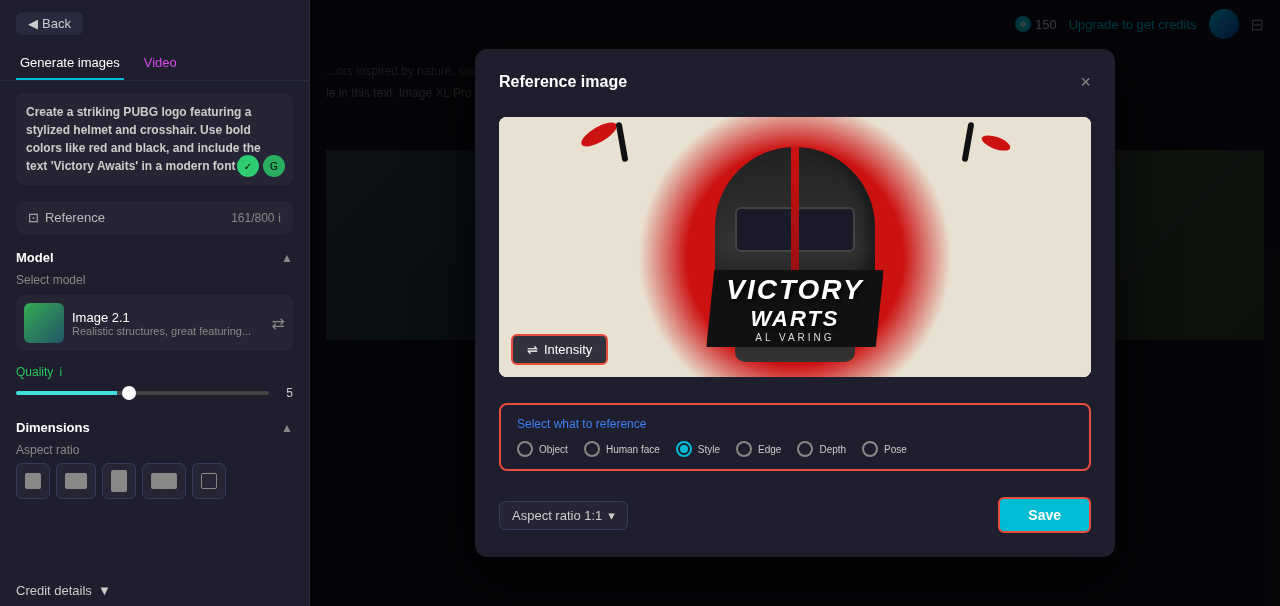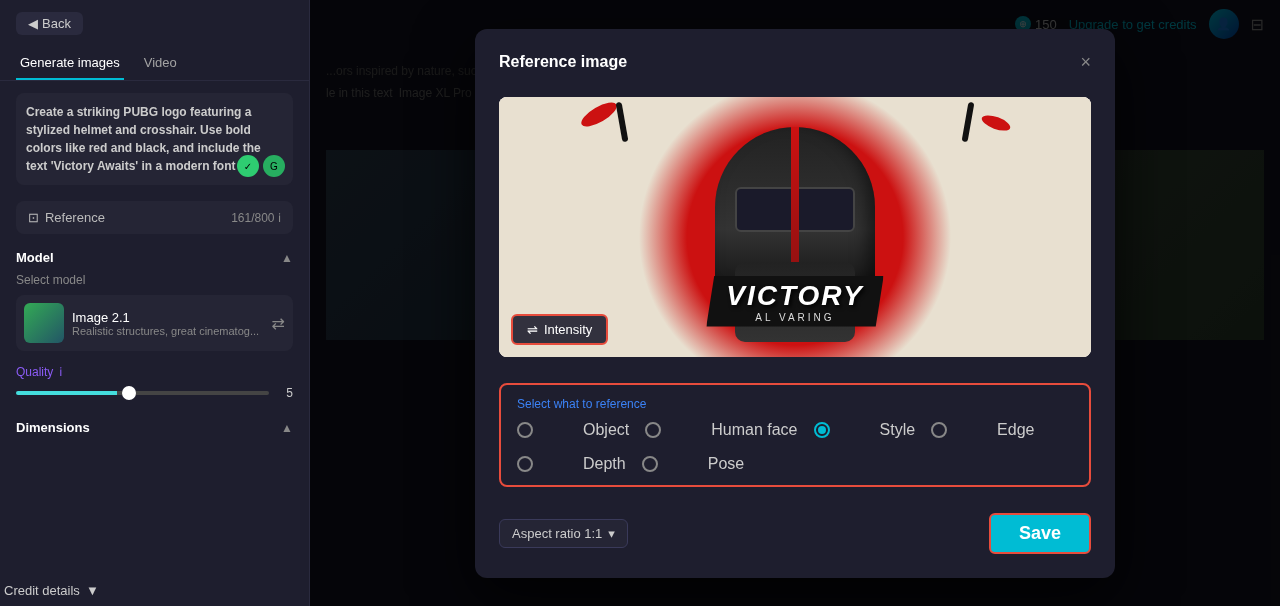--- a/index.html
+++ b/index.html
@@ -43,21 +43,21 @@
     .sidebar-tabs {
       display: flex;
       padding: 0 16px;
       border-bottom: 1px solid #2a2a3e;
       gap: 16px;
       align-items: flex-end;
     }
     .sidebar-tab {
       padding: 8px 4px;
       font-size: 13px;
-      color: #a3a3a3;
+      color: #d946ef;
       cursor: pointer;
       border-bottom: 2px solid transparent;
     }
     .sidebar-tab.active {
       color: #fff;
       border-bottom: 2px solid #00bcd4;
     }
     .prompt-area {
       margin: 12px 16px;
       background: #252535;
@@ -143,21 +143,21 @@
     }
     .model-info { flex: 1; }
     .model-name { font-size: 13px; color: #fff; font-weight: 500; }
     .model-desc { font-size: 11px; color: #888; }
     .quality-row {
       padding: 8px 16px 4px;
       display: flex;
       align-items: center;
       gap: 6px;
       font-size: 12px;
-      color: #8b5cf6;
+      color: #22c55e;
     }
     .quality-slider-row {
       padding: 2px 16px 8px;
       display: flex;
       align-items: center;
       gap: 8px;
     }
     .slider {
       flex: 1;
       -webkit-appearance: none;
@@ -186,21 +186,21 @@
       cursor: pointer;
       display: flex;
       align-items: center;
       justify-content: center;
     }
     .aspect-box {
       background: #888;
       border-radius: 2px;
     }
     .credit-row {
-      padding: 8px 4px;
+      padding: 8px 16px;
       display: flex;
       align-items: center;
       gap: 6px;
       font-size: 13px;
       color: #ccc;
       cursor: pointer;
     }
     .generate-btn {
       margin: 8px 16px;
       background: #00bcd4;
@@ -436,23 +436,22 @@
       border-color: #00bcd4;
     }
     .ref-radio.checked::after {
       content: '';
       width: 8px;
       height: 8px;
       border-radius: 50%;
       background: #00bcd4;
     }
     .ref-radio-text {
-      font-size: 16px;
+      font-size: 10px;
       color: #ccc;
-      margin-left: 44px;
     }
 
     
     .modal-bottom-row {
       display: flex;
       align-items: center;
       justify-content: space-between;
     }
     .aspect-ratio-select {
       background: #252535;
@@ -465,21 +464,21 @@
       display: flex;
       align-items: center;
       gap: 6px;
     }
     .save-btn {
       background: #00bcd4;
       border: none;
       color: #fff;
       padding: 8px 28px;
       border-radius: 6px;
-      font-size: 18px;
+      font-size: 14px;
       font-weight: 600;
       cursor: pointer;
       border: 2px solid #e74c3c;
     }
     .gallery-cell {
       height: 190px;
       overflow: hidden;
       position: relative;
     }
     .gallery-img-1 {
@@ -576,37 +575,57 @@
 
   <div class="section-title">
     <span>Model</span>
     <span class="chevron">▲</span>
   </div>
   <div class="model-select-label">Select model</div>
   <div class="model-card">
     <div class="model-thumb"></div>
     <div class="model-info">
       <div class="model-name">Image 2.1</div>
-      <div class="model-desc">Realistic structures, great cinematog...</div>
+      <div class="model-desc">Realistic structures, great featuring...</div>
     </div>
     <span style="color:#888;">⇄</span>
   </div>
 
   <div class="quality-row">
     <span>Quality</span>
     <span>ℹ</span>
   </div>
   <div class="quality-slider-row">
     <input type="range" class="slider" min="1" max="10" value="5" style="">
     <span class="quality-val">5</span>
   </div>
 
   <div class="section-title">
     <span>Dimensions</span>
     <span class="chevron">▲</span>
+  </div>
+  <div class="dimensions-section">
+    <div class="aspect-label">Aspect ratio</div>
+    <div class="aspect-options">
+      <div class="aspect-btn">
+        <div class="aspect-box" style="width:16px;height:16px;"></div>
+      </div>
+      <div class="aspect-btn">
+        <div class="aspect-box" style="width:22px;height:16px;"></div>
+      </div>
+      <div class="aspect-btn">
+        <div class="aspect-box" style="width:16px;height:22px;"></div>
+      </div>
+      <div class="aspect-btn">
+        <div class="aspect-box" style="width:26px;height:16px;"></div>
+      </div>
+      <div class="aspect-btn">
+        <div class="aspect-box" style="width:16px;height:16px;border:1px solid #888;background:transparent;"></div>
+      </div>
+    </div>
   </div>
 
   <div class="spacer"></div>
   <div class="credit-row">
     <span>Credit details</span>
     <span>▼</span>
   </div>
 </div>
 
 <div class="main-content">
@@ -675,20 +694,21 @@
             <div style="position:absolute;top:0;left:50%;transform:translateX(-50%);width:8px;height:100%;background:linear-gradient(180deg,#cc1111,#881111);"></div>
           </div>
 
           <div style="position:absolute;top:165px;left:50%;transform:translateX(-50%);width:120px;height:80px;background:linear-gradient(180deg,#222,#333);border-radius:10px;">
             <div style="position:absolute;top:15px;left:50%;transform:translateX(-50%);width:6px;height:35px;background:#cc1111;"></div>
           </div>
 
           <div class="pubg-text">
             <div style="background:#111;padding:4px 20px;clip-path:polygon(8px 0%,100% 0%,calc(100% - 8px) 100%,0% 100%);">
               <span class="pubg-text-victory">VICTORY</span>
+              <span class="pubg-text-warts">WARTS</span>
               <span class="pubg-text-sub">AL VARING</span>
             </div>
           </div>
         </div>
 
         <button class="intensity-btn">
           <span>⇌</span>
           <span>Intensity</span>
         </button>
       </div>

